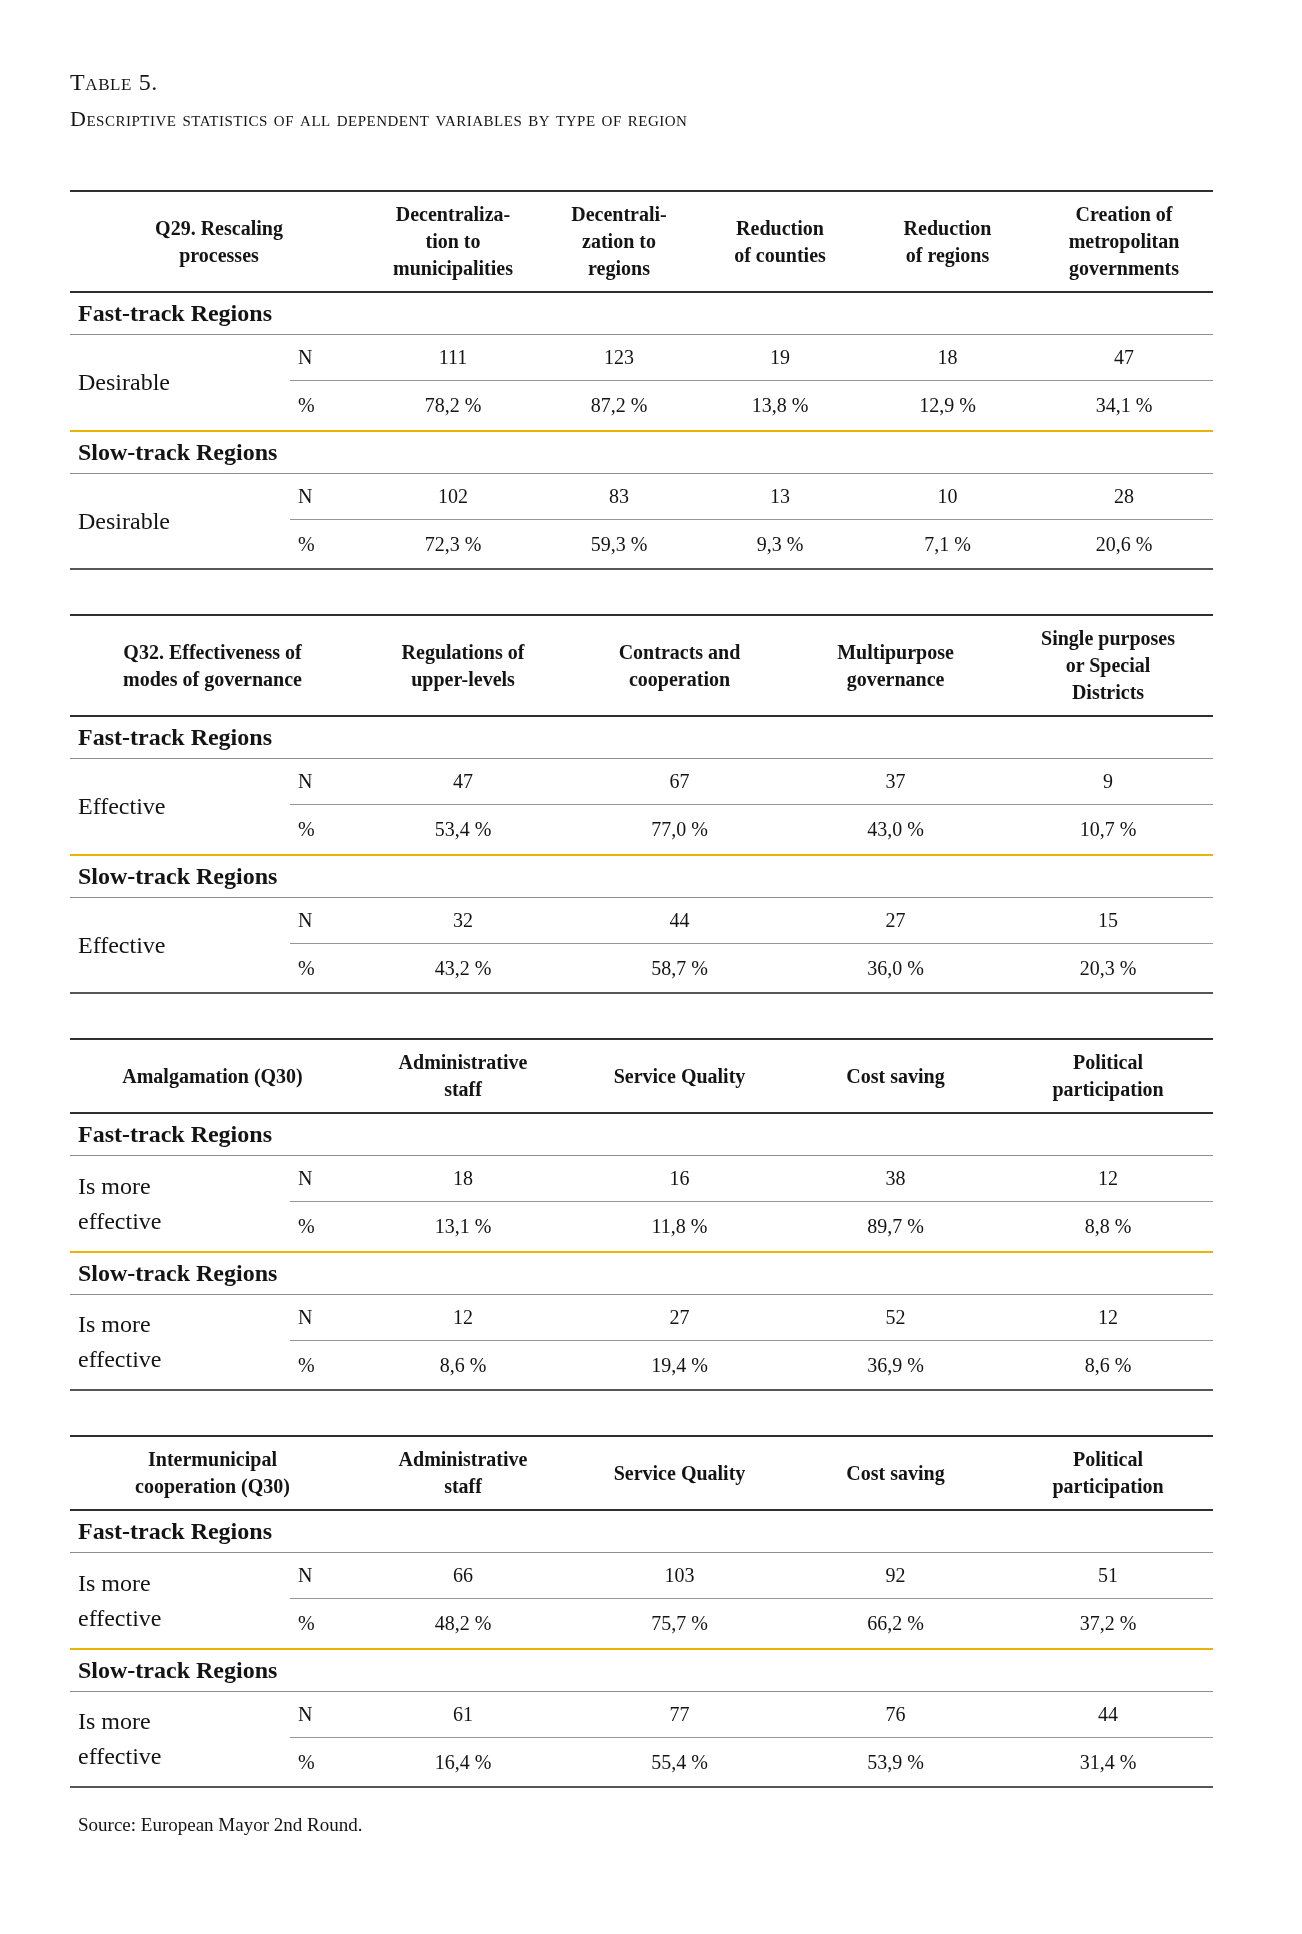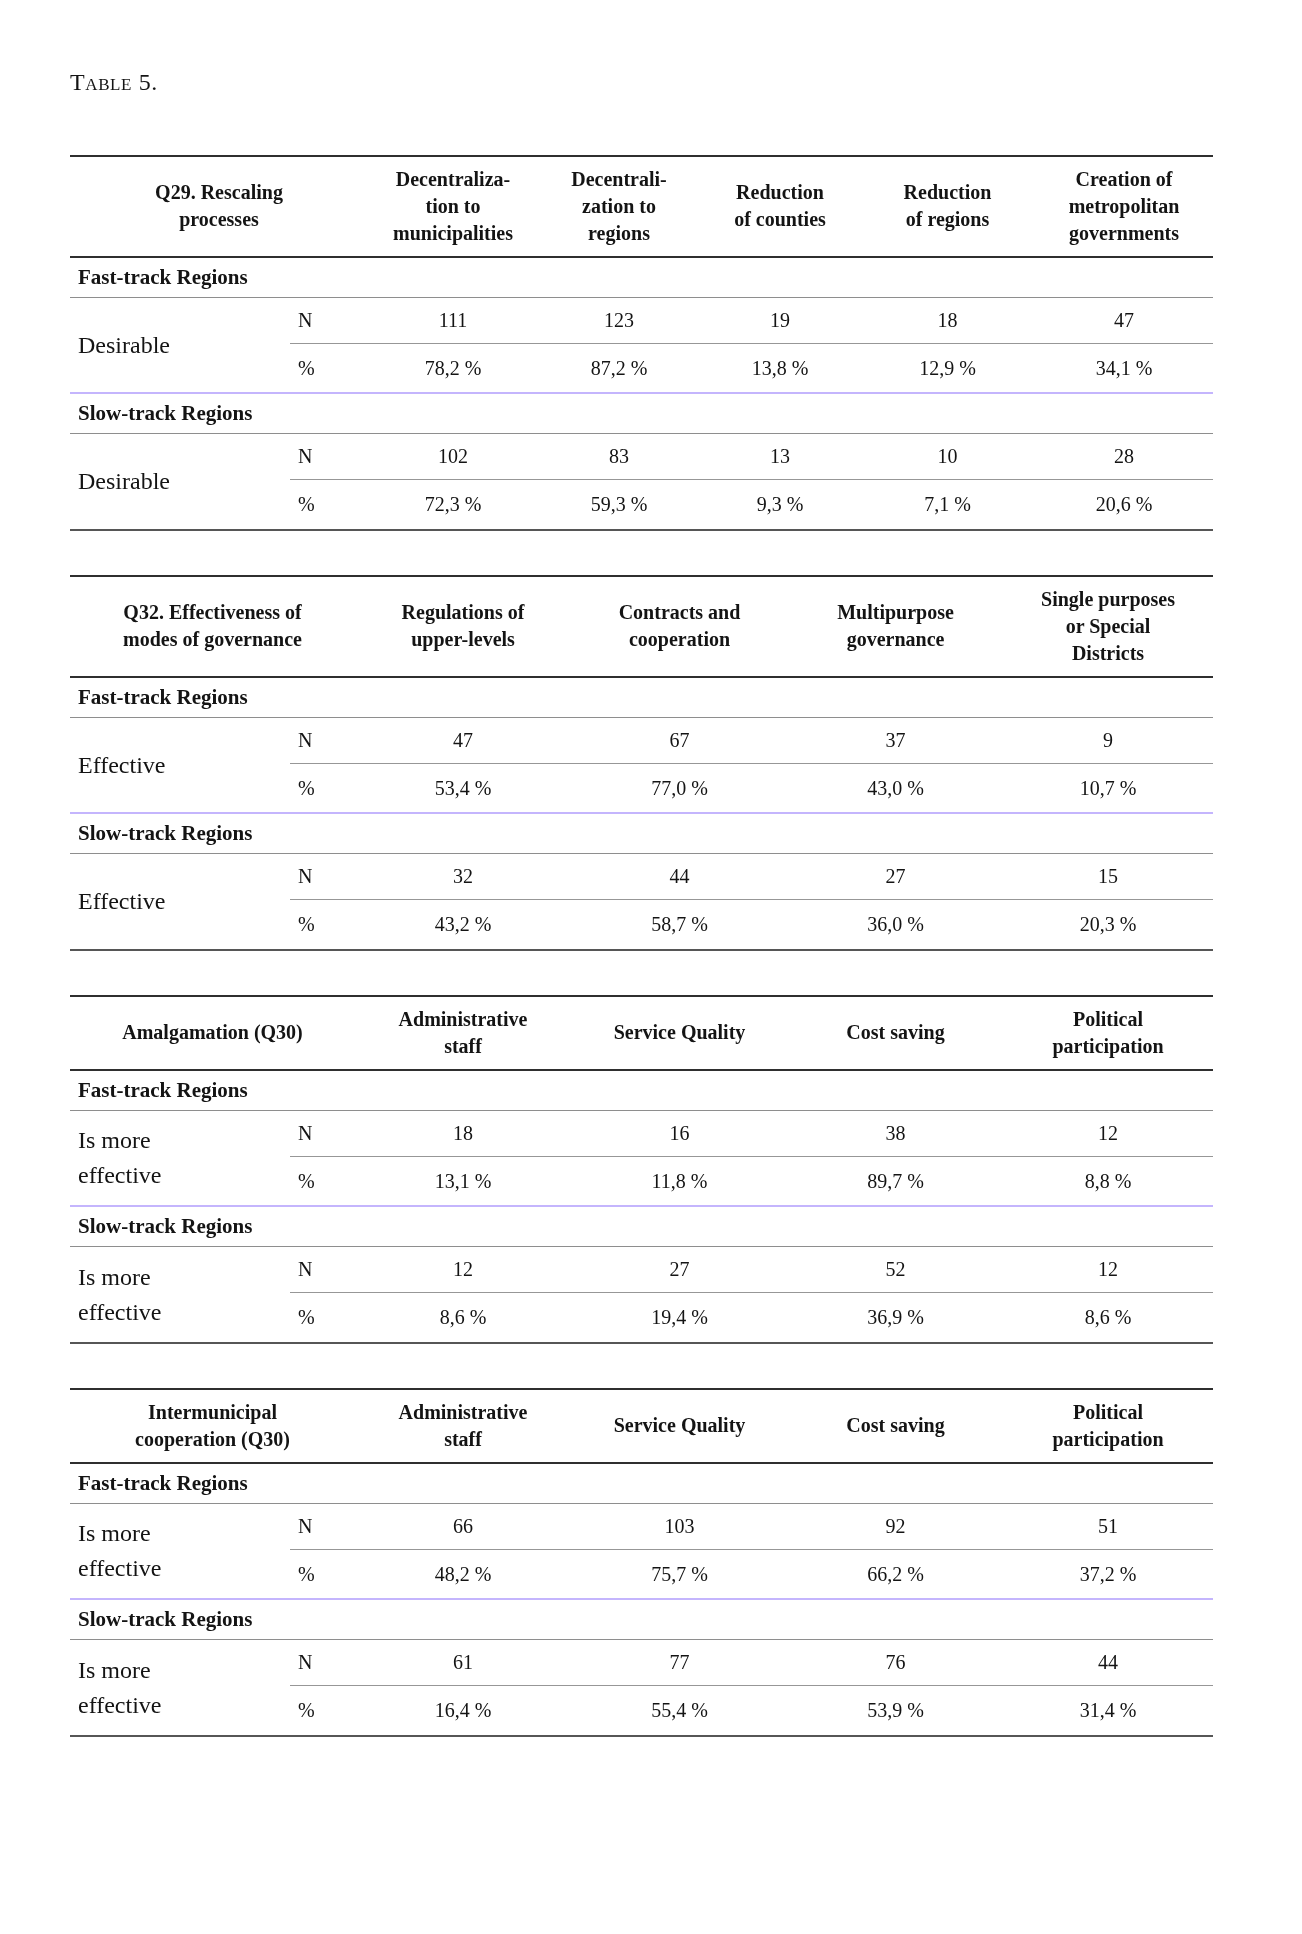--- a/index.html
+++ b/index.html
@@ -48,25 +48,25 @@
     white-space: pre-line;
     line-height: 1.35;
     padding: 9px 4px;
     border-bottom: 2px solid #2f2f2f;
   }
   th.rowhead {
     text-align: center;
     padding-left: 6px;
   }
   tr.section td {
-    font-size: 21px;
+    font-size: 24px;
     font-weight: bold;
     text-align: left;
     padding: 7px 4px 7px 8px;
-    border-top: 2px solid #c4b5fd;
+    border-top: 2px solid #eab308;
     border-bottom: 1px solid #8e8e8e;
   }
   td.rlabel {
     font-size: 24px;
     text-align: left;
     padding-left: 8px;
     white-space: pre-line;
     line-height: 1.45;
     vertical-align: middle;
   }
@@ -89,20 +89,21 @@
     margin: 26px 0 0 0;
     padding-left: 8px;
   }
 </style>
 </head>
 <body>
 
 <div class="page">
 
   <h1 class="doc-title">Table 5.</h1>
+  <h2 class="doc-subtitle">Descriptive statistics of all dependent variables by type of region</h2>
 
   <table class="stat-table first">
     <colgroup>
       <col style="width:220px">
         <col style="width:78px">
         <col style="width:170px">
       <col style="width:162px">
         <col style="width:160px">
         <col style="width:175px">
         <col style="width:178px">
@@ -344,14 +345,15 @@
     <tr class="prow">
       <td class="nlab">%</td>
       <td class="val">16,4 %</td>
       <td class="val">55,4 %</td>
       <td class="val">53,9 %</td>
       <td class="val">31,4 %</td>
     </tr>
   </tbody>
     </table>
 
+  <p class="source-note">Source: European Mayor 2nd Round.</p>
 
 </div>
 
 </body></html>

